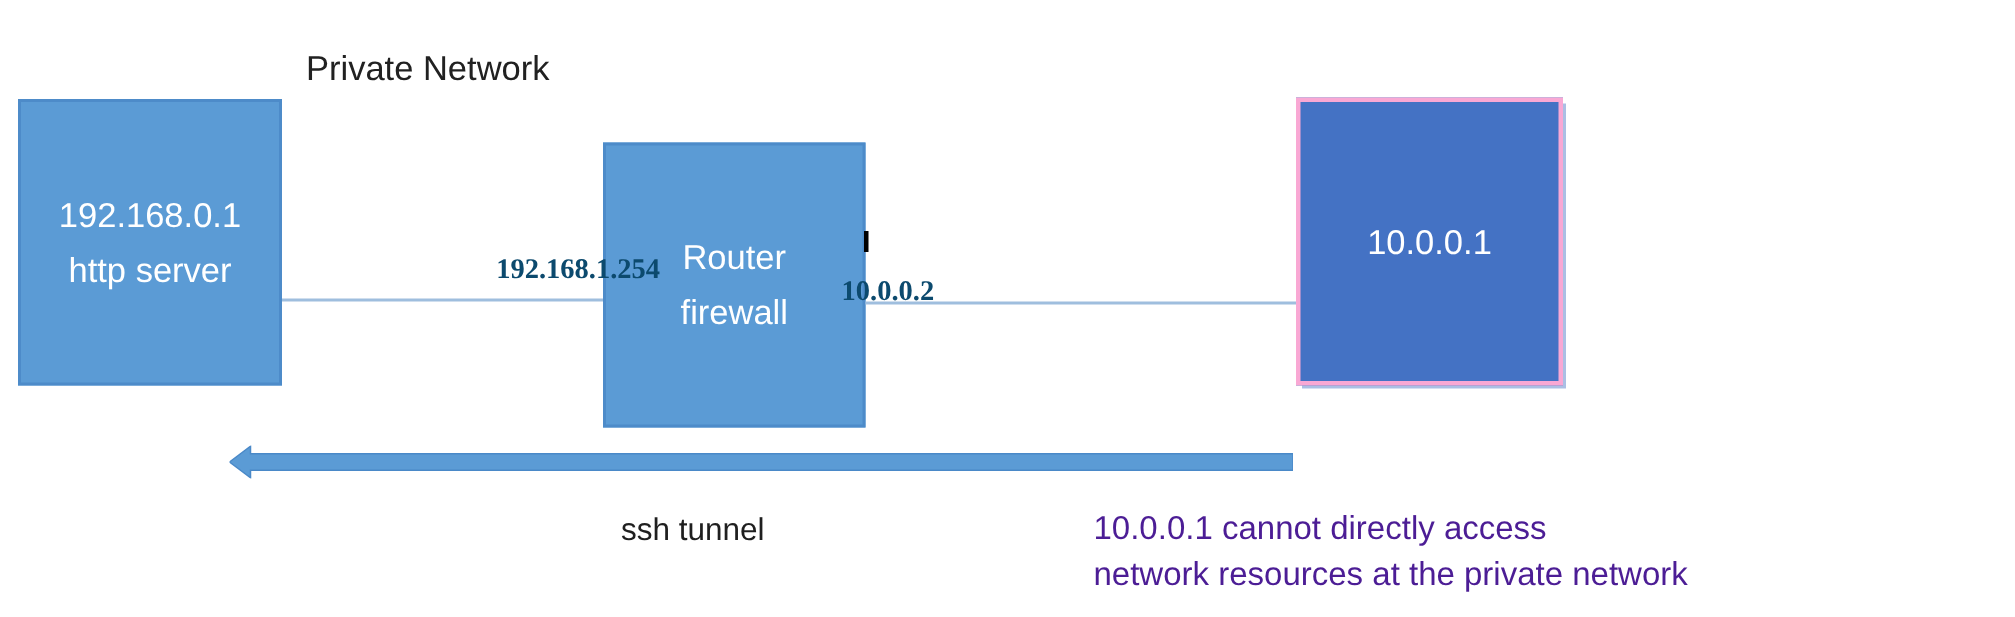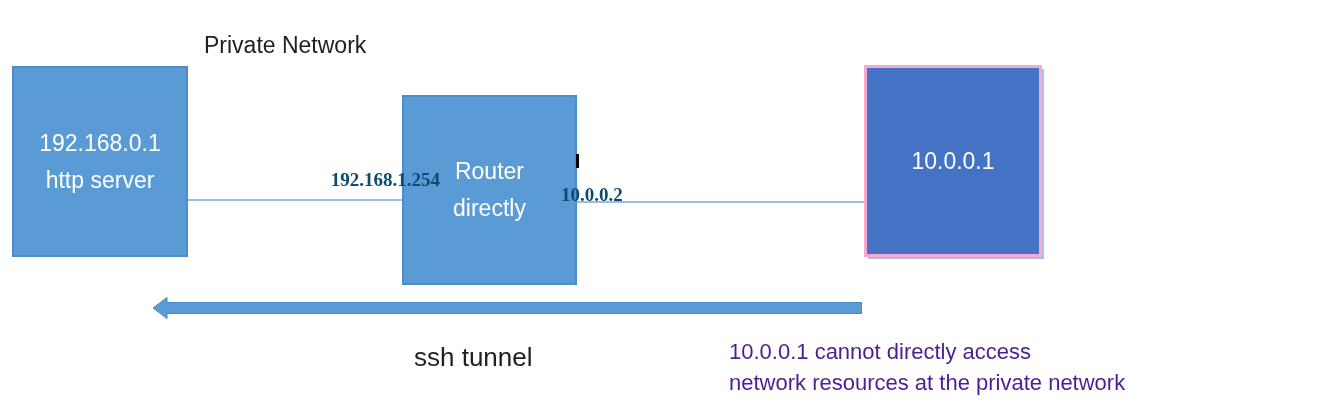--- a/index.html
+++ b/index.html
@@ -72,21 +72,21 @@
     background: #000000;
   }
   .arrow-wrap {
     position: absolute;
     left: 153px; top: 297px;
     width: 709px; height: 22px;
   }
   .ssh-tunnel-label {
     position: absolute;
     left: 414px; top: 342px;
-    font-size: 26px;
+    font-size: 21px;
     color: #1f1f1f;
     white-space: nowrap;
   }
   .note {
     position: absolute;
     left: 729px; top: 336px;
     font-size: 22px;
     line-height: 31px;
     color: #4c1d95;
     white-space: nowrap;
@@ -100,21 +100,21 @@
   <div class="heading heading-private">Private Network</div>
 
 
   <div class="node node-left">
     <div>192.168.0.1</div>
     <div>http server</div>
   </div>
 
   <div class="node node-middle">
     <div>Router</div>
-    <div>directly</div>
+    <div>firewall</div>
   </div>
 
   <div class="node node-right">
     <div>10.0.0.1</div>
   </div>
 
   <div class="connector connector-left"></div>
 
   <div class="connector connector-right"></div>
 

